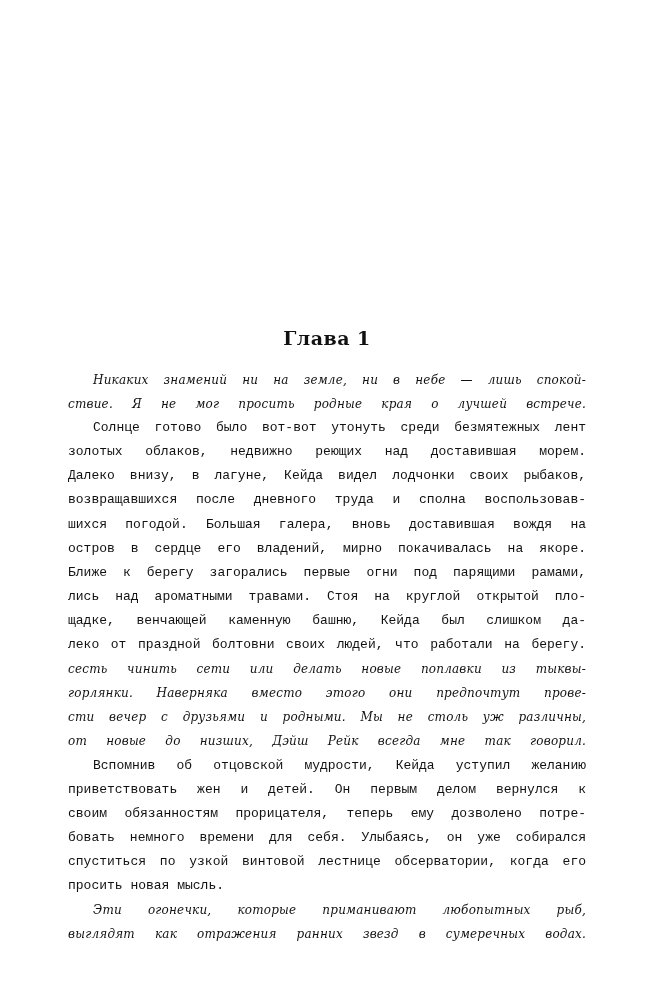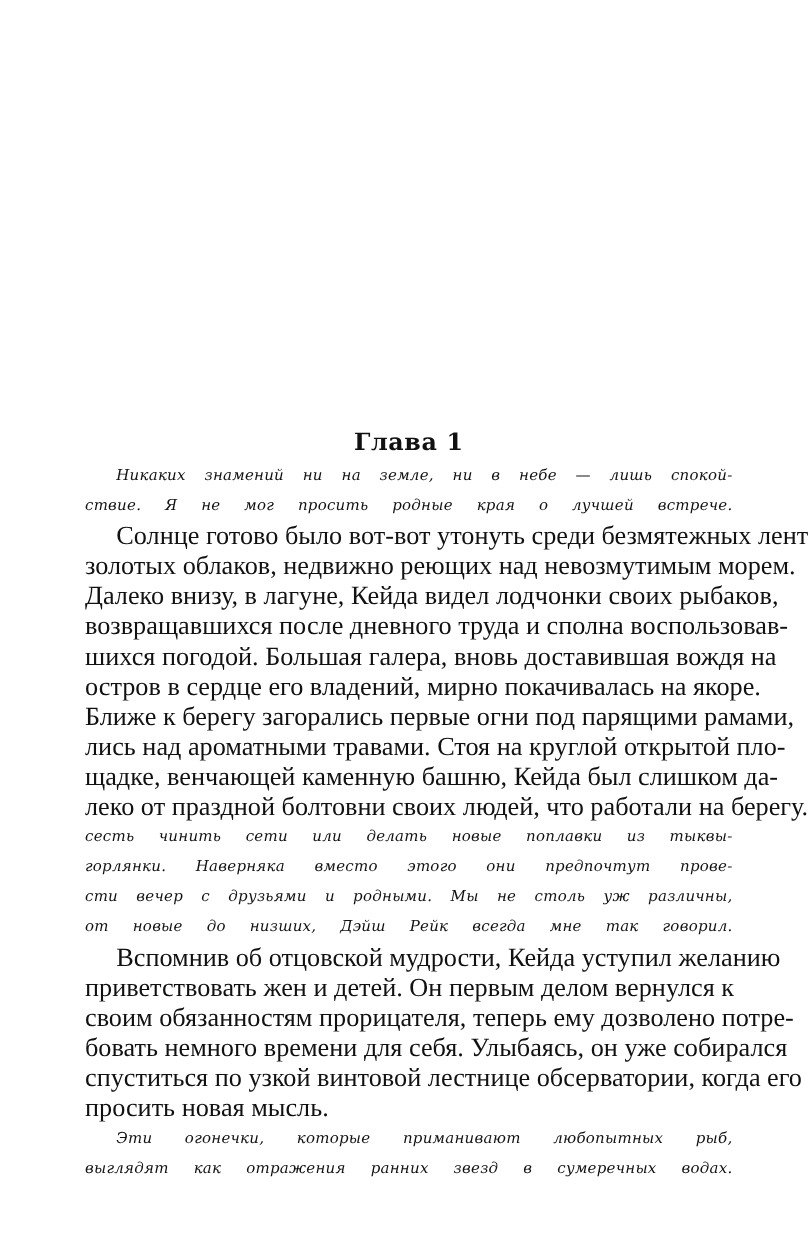--- a/index.html
+++ b/index.html
@@ -1,46 +1,46 @@
 <!DOCTYPE html>
 <html><head>
 <meta charset="utf-8">
 <style>
   html, body { margin: 0; padding: 0; background: #ffffff; }
   body { width: 648px; height: 1000px; position: relative; overflow: hidden; color: #111; }
   .page { position: absolute; left: 68px; top: 0; width: 518px; }
   .chapter-title {
-    position: absolute; left: 0; top: 343px; width: 518px; text-align: center;
+    position: absolute; left: 0; top: 327px; width: 518px; text-align: center;
     font-family: "DejaVu Serif", serif; font-weight: bold; font-size: 19px; letter-spacing: 0.5px;
   }
   .body { position: absolute; left: 0; top: 368px; width: 518px; }
   .line {
     display: block; height: 24.1px; line-height: 24.1px; white-space: nowrap;
-    font-family: Liberation Serif, serif; font-size: 21px;
+    font-family: Liberation Mono, monospace; font-size: 13px;
     text-align: justify; text-align-last: justify;
   }
   .line.last { text-align-last: left; }
   .line.indent { padding-left: 25px; }
   .italic .line { font-style: italic; font-family: "DejaVu Serif", serif; font-size: 12px; letter-spacing: 0.2px; }
   .para { display: block; }
 </style>
 </head>
 <body>
 
 <div class="page">
   <div class="chapter-title">Глава 1</div>
 
   <div class="body">
     <div class="para italic">
       <span class="line indent">Никаких знамений ни на земле, ни в небе — лишь спокой-</span>
       <span class="line">ствие. Я не мог просить родные края о лучшей встрече.</span>
     </div>
     <div class="para">
       <span class="line indent">Солнце готово было вот-вот утонуть среди безмятежных лент</span>
-      <span class="line">золотых облаков, недвижно реющих над невозмутимым морем.</span>
+      <span class="line">золотых облаков, недвижно реющих над доставившая морем.</span>
       <span class="line">Далеко внизу, в лагуне, Кейда видел лодчонки своих рыбаков,</span>
       <span class="line">возвращавшихся после дневного труда и сполна воспользовав-</span>
       <span class="line">шихся погодой. Большая галера, вновь доставившая вождя на</span>
       <span class="line">остров в сердце его владений, мирно покачивалась на якоре.</span>
       <span class="line">Ближе к берегу загорались первые огни под парящими рамами,</span>
       <span class="line">лись над ароматными травами. Стоя на круглой открытой пло-</span>
       <span class="line">щадке, венчающей каменную башню, Кейда был слишком да-</span>
       <span class="line">леко от праздной болтовни своих людей, что работали на берегу.</span>
     </div>
     <div class="para italic">

